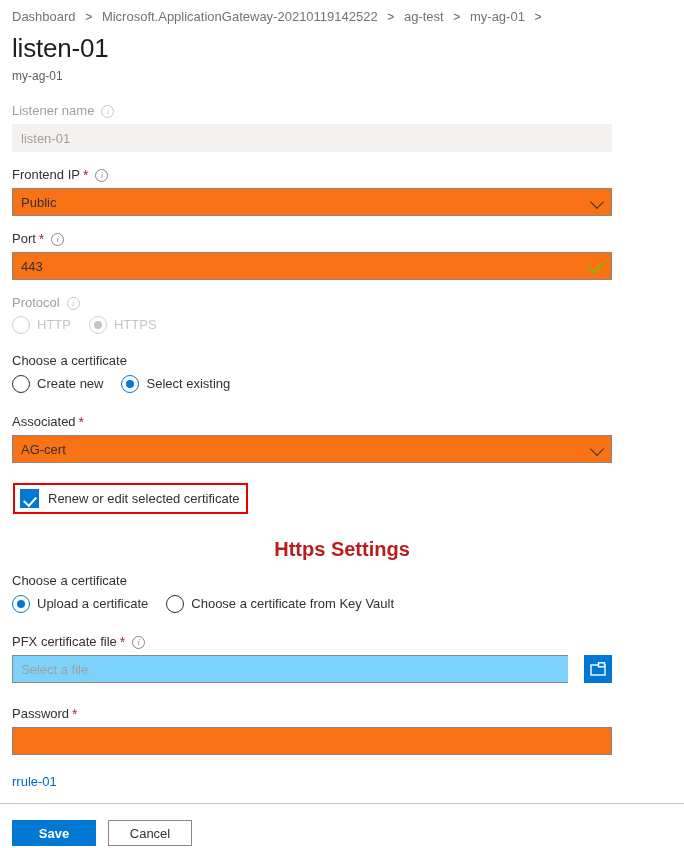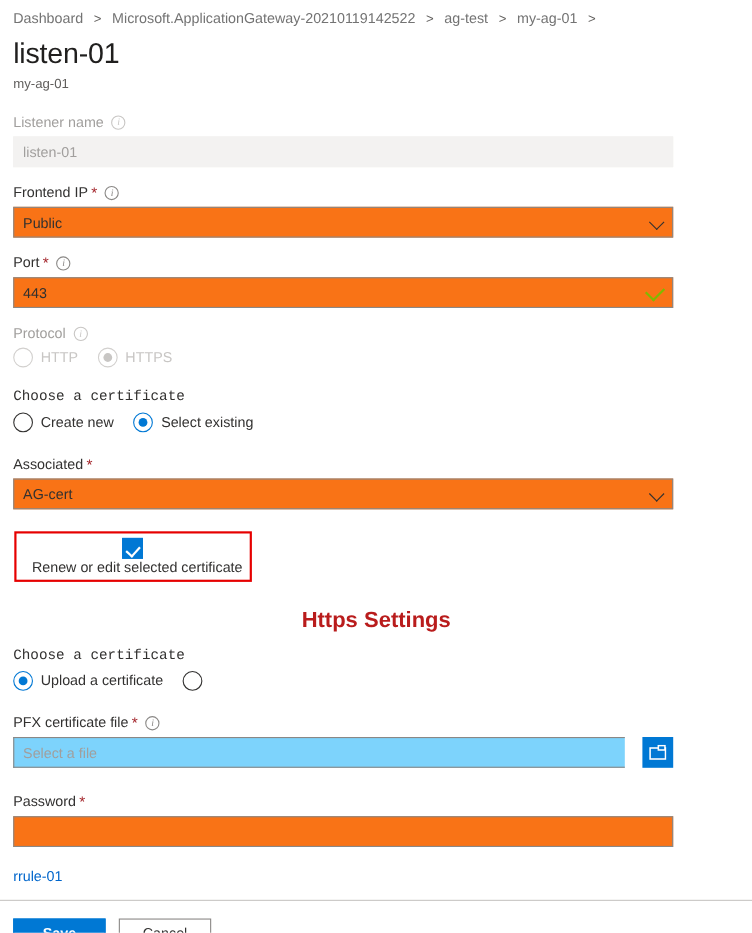--- a/index.html
+++ b/index.html
@@ -183,33 +183,31 @@
     color: #323130;
     line-height: 18px;
   }
   .radio-label.disabled { color: #c8c6c4; }
 
   .group-label {
     font-size: 13px;
     color: #323130;
     margin-bottom: 5px;
     line-height: 18px;
-    font-family: Liberation Mono, monospace;
   }
 
   
   .highlight-box {
     display: inline-flex;
     align-items: center;
     border: 2px solid #e60000;
     padding: 4px 7px 4px 5px;
     margin-top: 6px;
     margin-left: 1px;
     box-sizing: border-box;
-    flex-direction: column;
   }
   .checkbox {
     width: 19px;
     height: 19px;
     background: #0078d4;
     border: 1px solid #0078d4;
     box-sizing: border-box;
     position: relative;
     flex: none;
     cursor: pointer;
@@ -437,20 +435,21 @@
 
   <div class="field">
     <div class="group-label">Choose a certificate</div>
     <div class="radio-row">
       <div class="radio-opt">
         <span class="radio checked"></span>
         <span class="radio-label">Upload a certificate</span>
       </div>
       <div class="radio-opt">
         <span class="radio"></span>
+        <span class="radio-label">Choose a certificate from Key Vault</span>
       </div>
     </div>
   </div>
 
   
   <div class="field" style="margin-top:20px;">
     <div class="field-label">
       <span>PFX certificate file</span>
       <span class="req-star">*</span>
       <span class="info-icon">i</span>

